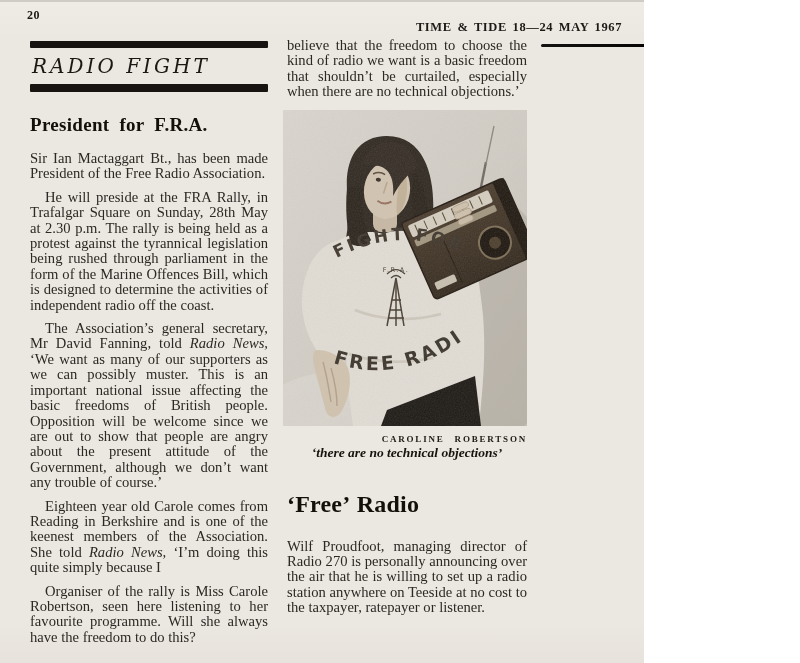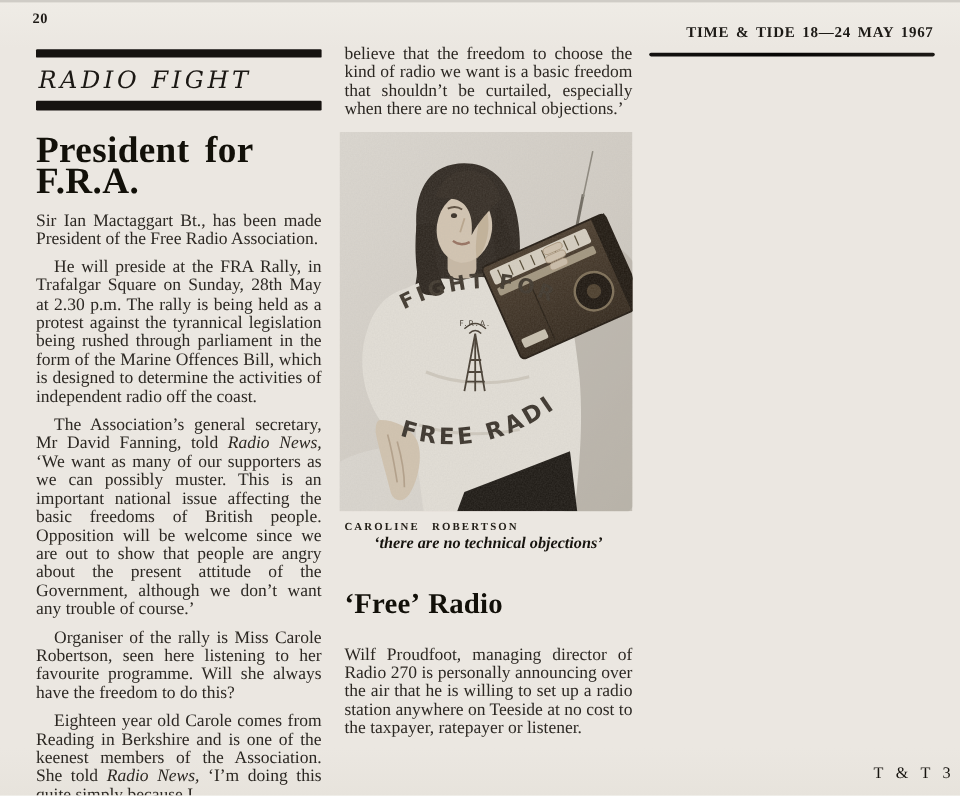--- a/index.html
+++ b/index.html
@@ -1,57 +1,57 @@
 <!DOCTYPE html>
 <html><head>
 <meta charset="utf-8">
 <style>
   html,body{margin:0;padding:0;}
   .page{
-    position:relative; width:800px; height:663px; overflow:hidden;
+    position:relative; width:644px; height:663px; overflow:hidden;
     background:#ebe7e1;
     background-image:linear-gradient(180deg,#efecE6 0%, #ebe7e1 6%, #ebe7e1 94%, #e7e3dc 100%);
     font-family:"Liberation Serif", serif;
     color:#2c2823;
   }
   .scan-top{position:absolute;left:0;top:0;width:800px;height:2px;background:#cfccc6;}
   .page-number{position:absolute;left:27px;top:8px;font-size:12px;font-weight:bold;letter-spacing:.5px;color:#1d1a16;}
   .masthead{position:absolute;right:22px;top:20px;font-size:12.5px;font-weight:bold;letter-spacing:.6px;word-spacing:2px;color:#1d1a16;}
 
   .col-left{position:absolute;left:30px;top:41px;width:238px;}
   .col-mid{position:absolute;left:287px;top:38px;width:240px;}
 
   .bar{height:7px;background:#161310;border-radius:1px;}
   .bar.b2{height:8px;}
   .section-title{
     font-family:"DejaVu Serif", serif; font-style:italic;
     font-size:20px; letter-spacing:3px; color:#1b1814;
     padding:6px 0 6px 2px;
   }
   .headline-1{
-    margin:20px 0 0; font-size:31px; line-height:26px; font-weight:bold;
+    margin:20px 0 0; font-size:19px; line-height:26px; font-weight:bold;
     letter-spacing:.3px; word-spacing:5px; color:#121009;
   }
   .headline-2{
     margin:30px 0 0; font-size:24px; line-height:27px; font-weight:bold;
     letter-spacing:.2px; word-spacing:2px; color:#121009;
   }
   p.body{
     margin:8px 0 0; font-size:14.6px; line-height:15.4px;
     text-align:justify; text-justify:inter-word; color:#2c2823;
   }
   p.body.first{margin-top:13px;}
   p.body.cont{margin-top:0;}
   p.body.lead2{margin-top:21px;}
   .indent{text-indent:15px;}
   p.body i{font-style:italic;}
 
   .photo-wrap{margin:10px 0 0 -4px;width:244px;height:316px;line-height:0;}
   .caption-name{
-    margin-top:8px;text-align:left;font-size:9px;font-weight:bold;
+    margin-top:8px;text-align:right;font-size:9px;font-weight:bold;
     letter-spacing:1.8px;word-spacing:6px;color:#242019;
   }
   .caption-quote{
     margin-top:1px;text-align:center;font-size:13.5px;font-weight:bold;color:#17140f;font-style:italic;
   }
 
   .rule-right{
     position:absolute;left:541px;top:44px;width:238px;height:3px;
     background:linear-gradient(90deg,#141210 0%,#060504 45%,#1c1915 100%);
     border-radius:2px;
@@ -75,22 +75,22 @@
   <div class="col-left">
     <div class="bar"></div>
     <div class="section-title">RADIO FIGHT</div>
     <div class="bar b2"></div>
 
     <h1 class="headline-1">President for F.R.A.</h1>
 
     <p class="body first">Sir Ian Mactaggart Bt., has been made President of the Free Radio Association.</p>
     <p class="body indent">He will preside at the FRA Rally, in Trafalgar Square on Sunday, 28th May at 2.30 p.m. The rally is being held as a protest against the tyrannical legislation being rushed through parliament in the form of the Marine Offences Bill, which is designed to determine the activities of independent radio off the coast.</p>
     <p class="body indent"><span>The Association’s general secretary, Mr David Fanning, told </span><i>Radio News,</i><span> ‘We want as many of our supporters as we can possibly muster. This is an important national issue affecting the basic freedoms of British people. Opposition will be welcome since we are out to show that people are angry about the present attitude of the Government, although we don’t want any trouble of course.’</span></p>
+    <p class="body indent"><span>Eighteen year old Carole comes from Reading in Berkshire and is one of the keenest members of the Association. She told </span><i>Radio News,</i><span> ‘I’m doing this quite simply because I</span></p>
     <p class="body indent">Organiser of the rally is Miss Carole Robertson, seen here listening to her favourite programme. Will she always have the freedom to do this?</p>
-    <p class="body indent"><span>Eighteen year old Carole comes from Reading in Berkshire and is one of the keenest members of the Association. She told </span><i>Radio News,</i><span> ‘I’m doing this quite simply because I</span></p>
   </div>
 
   <div class="col-mid">
     <p class="body cont">believe that the freedom to choose the kind of radio we want is a basic freedom that shouldn’t be curtailed, especially when there are no technical objections.’</p>
 
     <div class="photo-wrap">
       <svg width="244" height="316" viewBox="0 0 244 316" xmlns="http://www.w3.org/2000/svg">
         <defs>
           <linearGradient id="pbg" x1="0" y1="0" x2="1" y2="1">
             <stop offset="0" stop-color="#dcd8d1"></stop>

